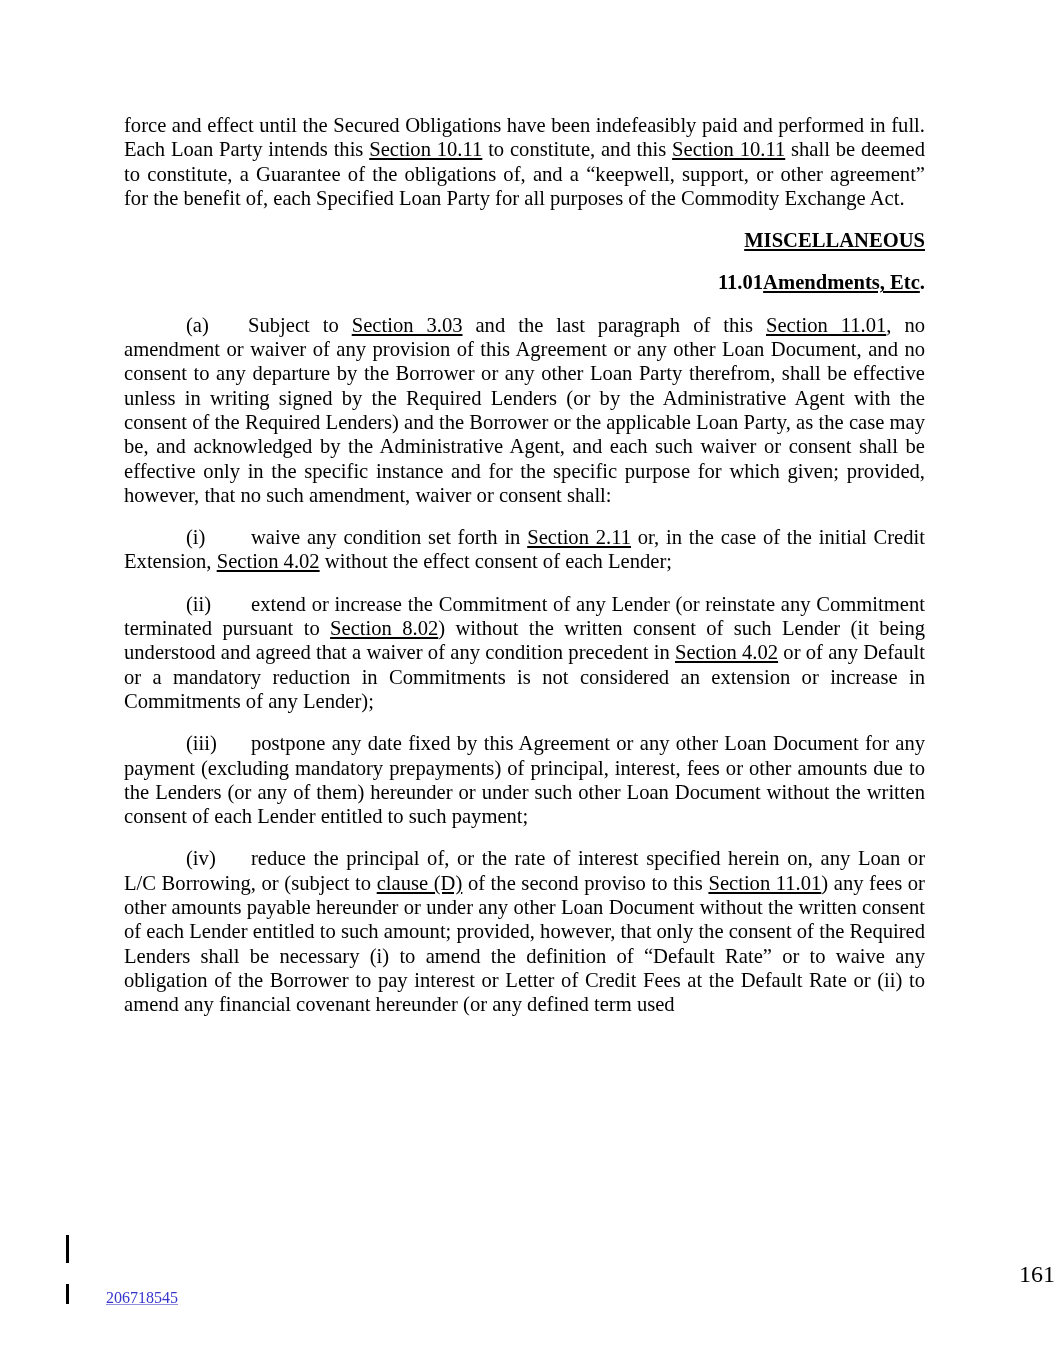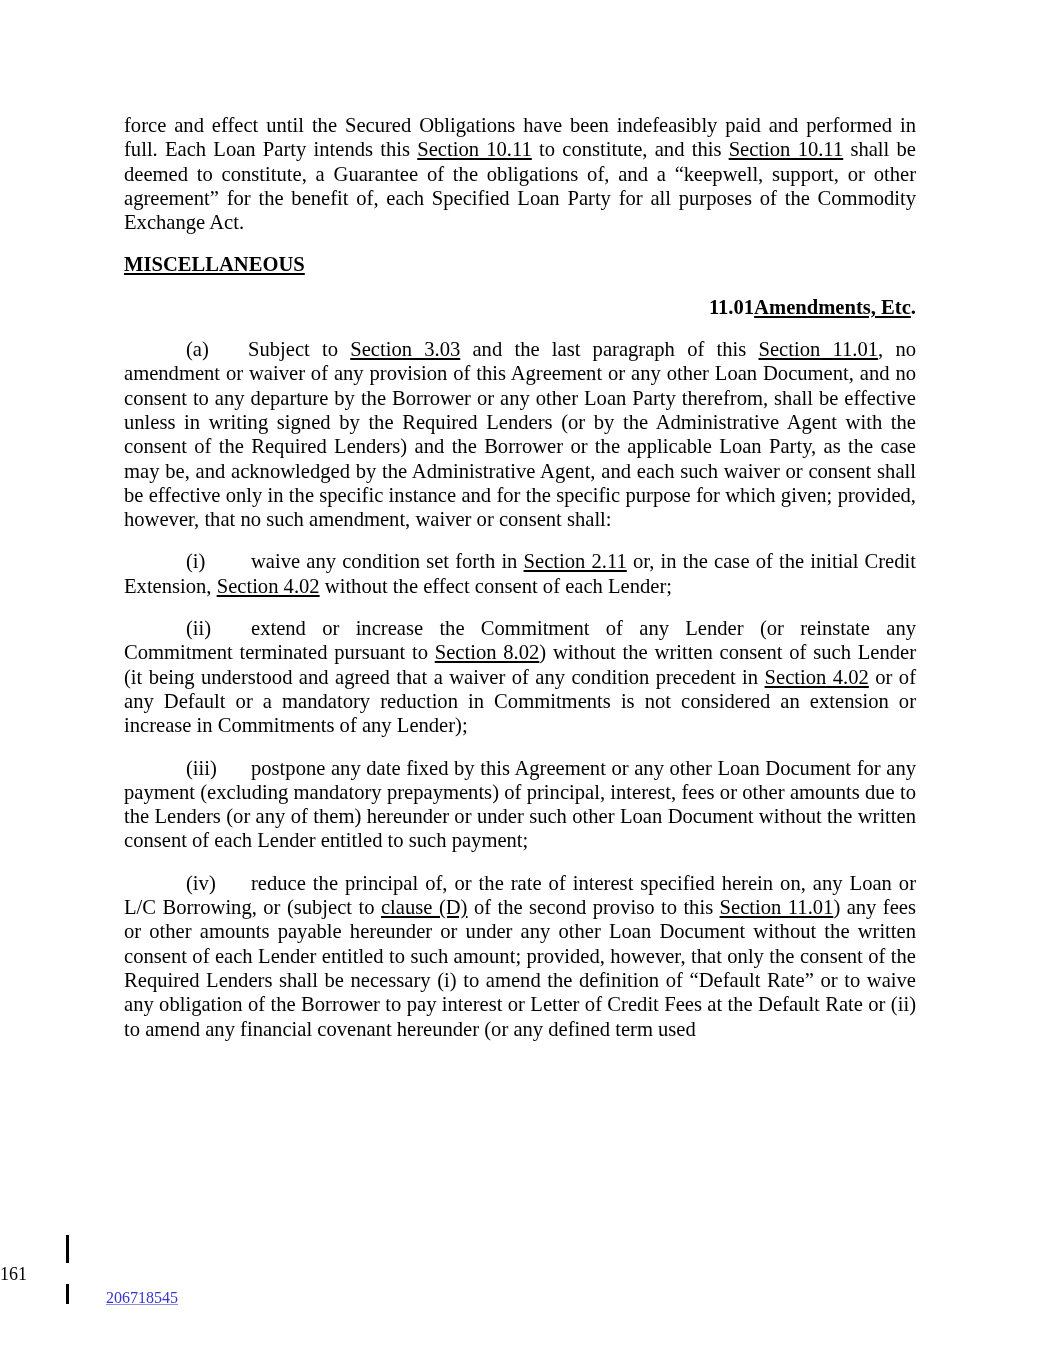--- a/index.html
+++ b/index.html
@@ -16,29 +16,29 @@
     overflow: hidden;
     margin: 0 auto;
   }
   .content {
     position: absolute;
     left: 124px;
     top: 113px;
     width: 804px;
     text-align: justify;
   }
-  p.body { margin: 0 12px 18px 0; }
+  p.body { margin: 0 3px 18px 0; }
   .intro { margin-bottom: 28px; }
   .center-head {
     text-align: center;
     font-weight: bold;
     margin-bottom: 28px;
   }
   .center-subhead {
-    text-align: left;
+    text-align: right;
     font-weight: bold;
     margin-bottom: 19px;
   }
   .center-subhead .u-span { text-decoration: underline; }
   .sect-heading {
     font-weight: bold;
     margin-left: 62px;
     margin-bottom: 18px;
     text-align: right;
   }
@@ -59,22 +59,22 @@
     width: 3px;
     background: #000000;
   }
   .bar-1 { top: 1235px; height: 28px; }
   .bar-2 { top: 1284px; height: 20px; }
   .page-num {
     position: absolute;
     top: 1262px;
     left: 0;
     right: 0;
-    text-align: left;
-    font-size: 18px;
+    text-align: right;
+    font-size: 24px;
     color: #000000;
   }
   .doc-id {
     position: absolute;
     left: 106px;
     top: 1286px;
     font-size: 16px;
     color: #3535cd;
     text-decoration: underline;
     text-decoration-color: #8f8fdd;

